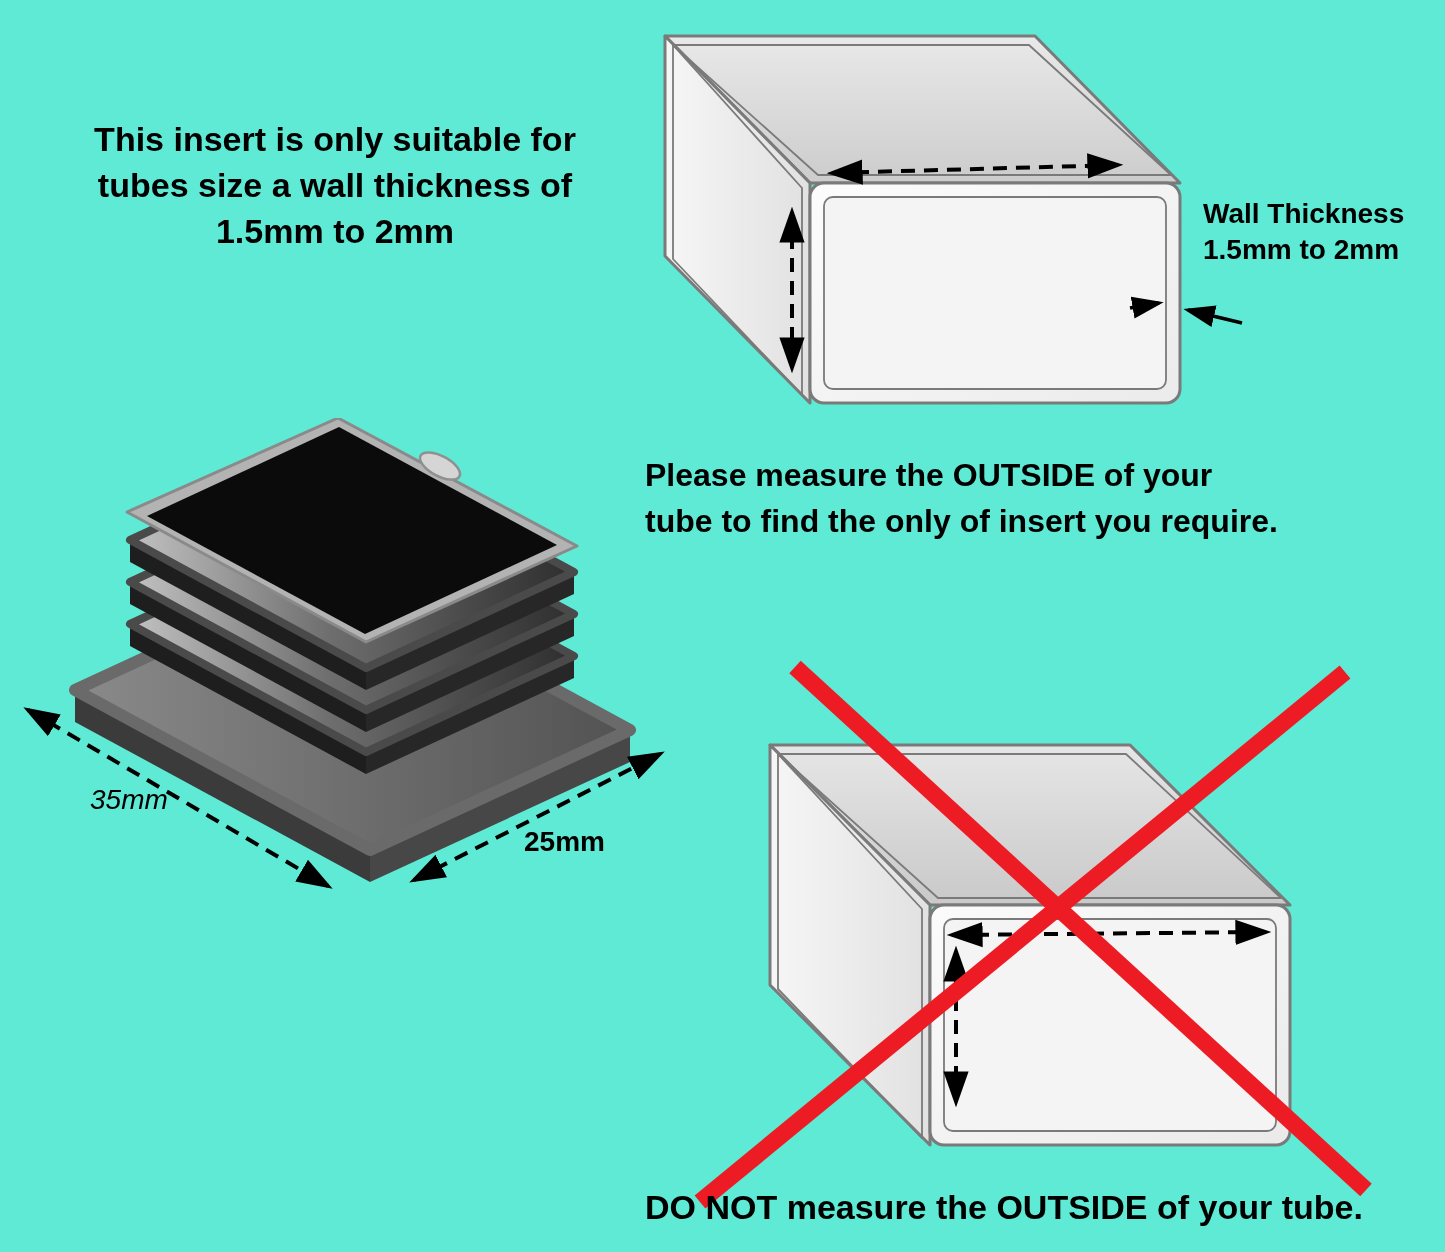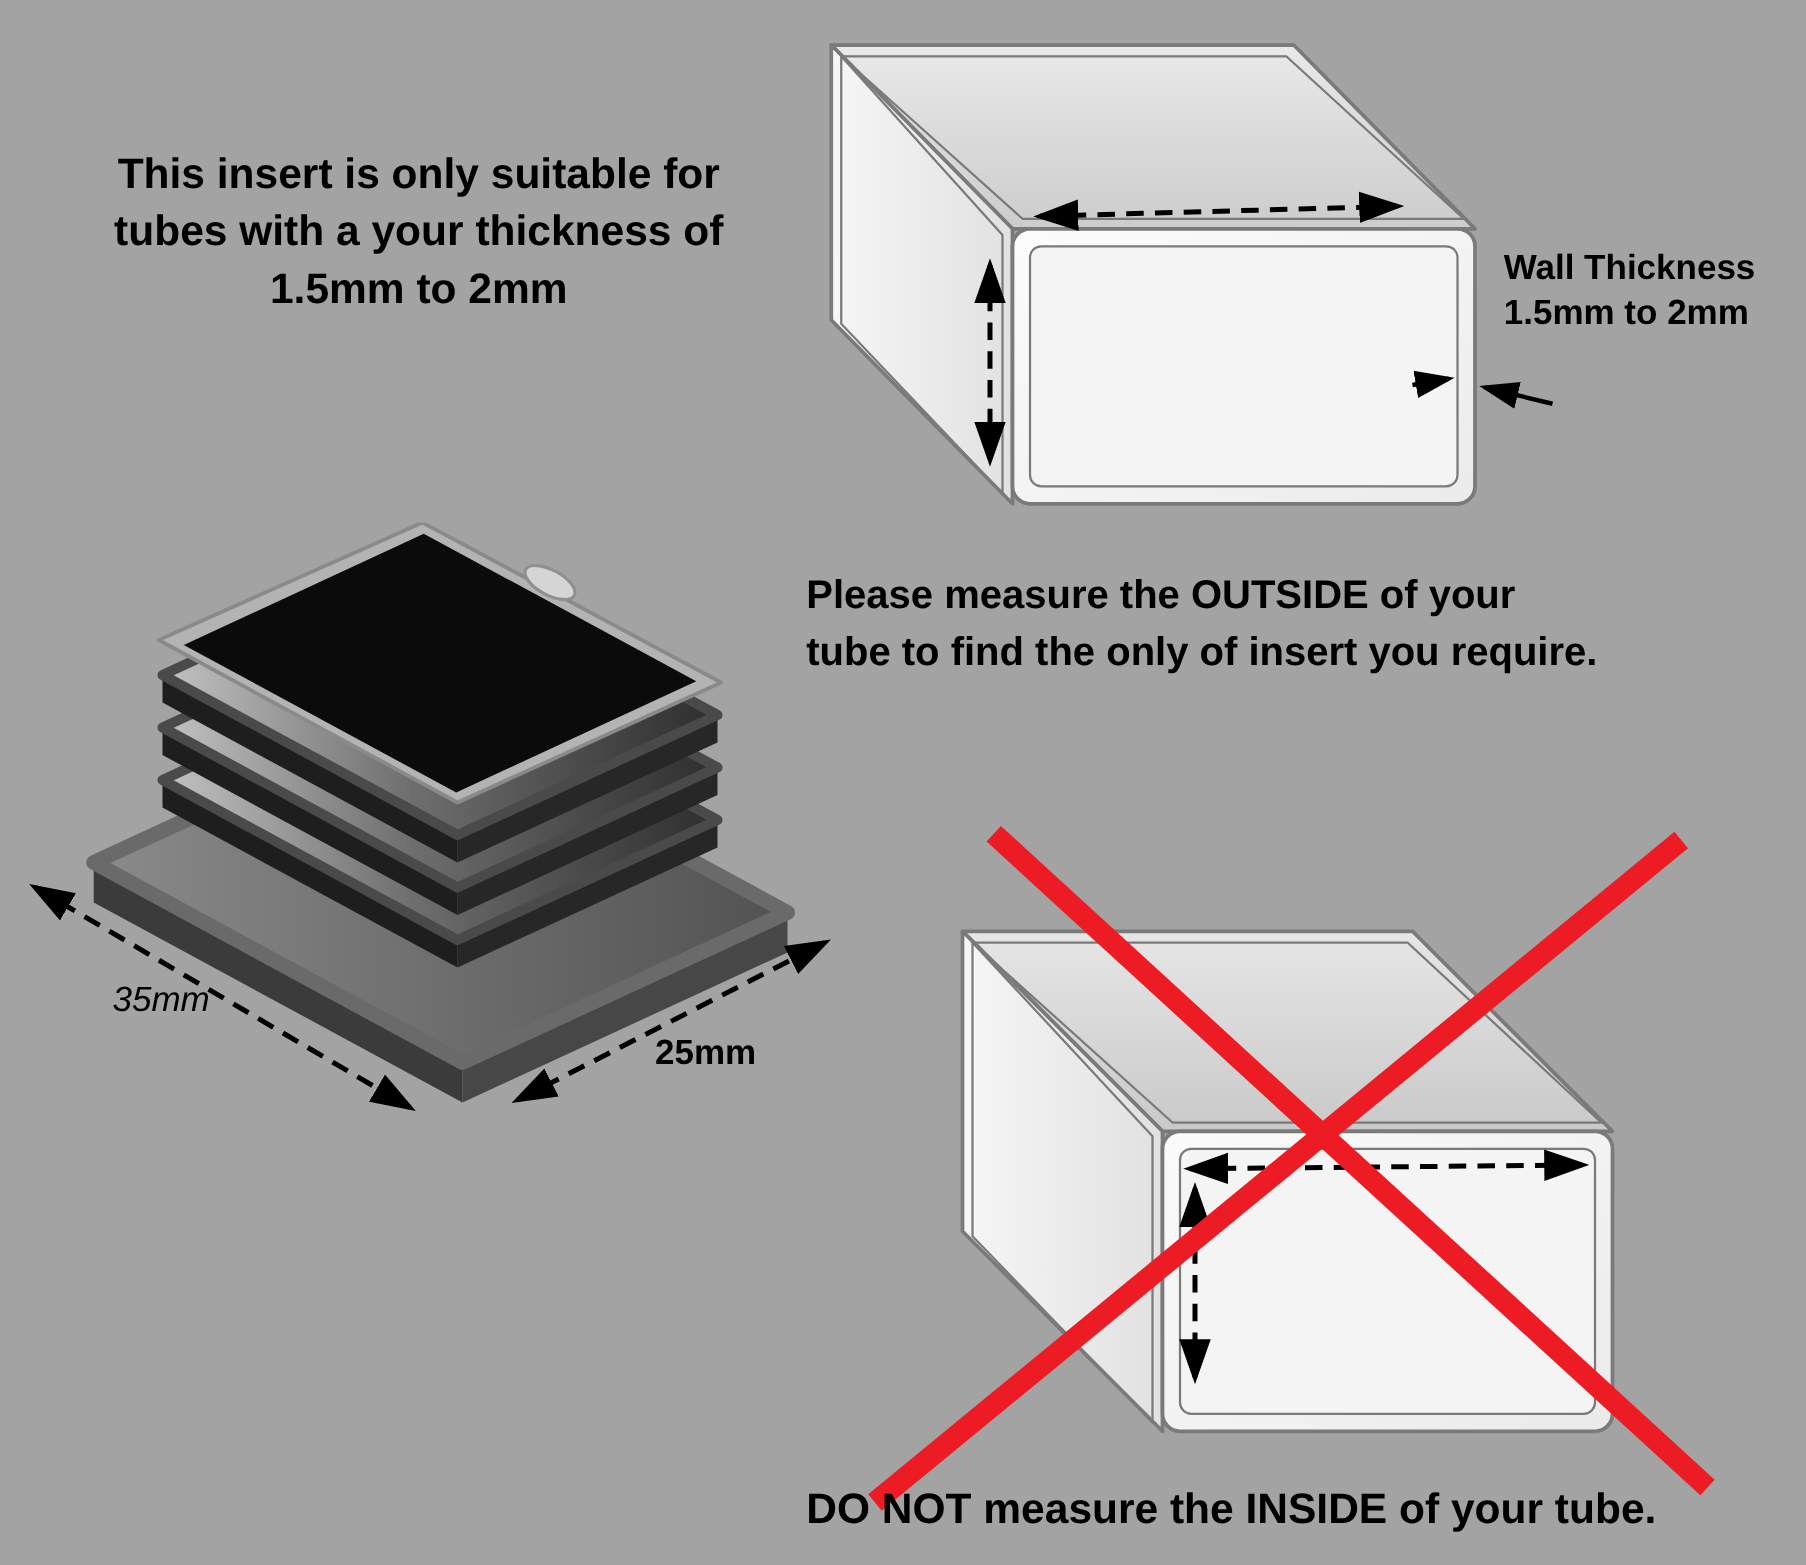--- a/index.html
+++ b/index.html
@@ -1,17 +1,17 @@
 <!DOCTYPE html>
 <html style="--cross-red: #ed1c24; --outline-gray: #7a7a7a; --arrow-black: #000000; --note-gray: #3d3d3d;"><head>
 <meta charset="utf-8">
 <style>
   html,body { margin:0; padding:0; background:#ffffff; }
   .canvas {
-    position:relative; width:1445px; height:1252px; background:#a3a3a3;
+    position:relative; width:1445px; height:1252px; background:#5eead4;
     font-family:"Liberation Sans", sans-serif; color:#000; overflow:hidden;
   }
   .abs { position:absolute; }
   .intro { font-weight:700; font-size:34px; line-height:1.36; text-align:center; }
   .wallthick { font-weight:700; font-size:28px; line-height:1.3; text-align:left; }
   .measure { font-weight:700; font-size:32px; line-height:1.45; }
   .donot { font-weight:700; font-size:34px; white-space:nowrap; }
   .dimlabel { font-size:28px; font-weight:400; }
   .clamp { font-size:33px; font-weight:400; text-align:center; color:#3d3d3d; line-height:1.5; }
   .clamp div { text-decoration:underline; text-underline-offset:5px; }
@@ -23,21 +23,21 @@
   .solid-arrow line { stroke:var(--arrow-black,#000); stroke-width:3.5; fill:none; }
   .cross-line line { stroke:var(--cross-red,#ed1c24); stroke-width:17; }
 </style>
 </head>
 <body>
 
 <div class="canvas">
 
   <div class="abs intro" style="left:50px; top:116px; width:570px;">
     <div>This insert is only suitable for</div>
-    <div>tubes with a your thickness of</div>
+    <div>tubes size a wall thickness of</div>
     <div>1.5mm to 2mm</div>
   </div>
 
   <svg class="abs" style="left:640px; top:18px;" width="620" height="405" viewBox="0 0 620 405">
     <defs>
       <linearGradient id="g1top" x1="0" y1="0" x2="0" y2="1">
         <stop offset="0" stop-color="#e9e9e9"></stop>
           <stop offset="1" stop-color="#cccccc"></stop>
       </linearGradient>
       <linearGradient id="g1front" x1="0" y1="0" x2="1" y2="1">
@@ -158,15 +158,15 @@
       <polygon class="face thin" points="130,102 274,257 274,486 130,337"></polygon>
     </g>
     <line class="dash-arrow" x1="304" y1="283" x2="618" y2="280" marker-start="url(#ah2)" marker-end="url(#ah2)"></line>
     <line class="dash-arrow" x1="308" y1="299" x2="308" y2="450" marker-start="url(#ah2)" marker-end="url(#ah2)"></line>
     <g class="cross-line">
       <line x1="147" y1="15" x2="718" y2="538"></line>
       <line x1="697" y1="20" x2="52" y2="550"></line>
     </g>
   </svg>
 
-  <div class="abs donot" style="left:645px; top:1188px;">DO NOT measure the INSIDE of your tube.</div>
+  <div class="abs donot" style="left:645px; top:1188px;">DO NOT measure the OUTSIDE of your tube.</div>
 
 </div>
 
 </body></html>

